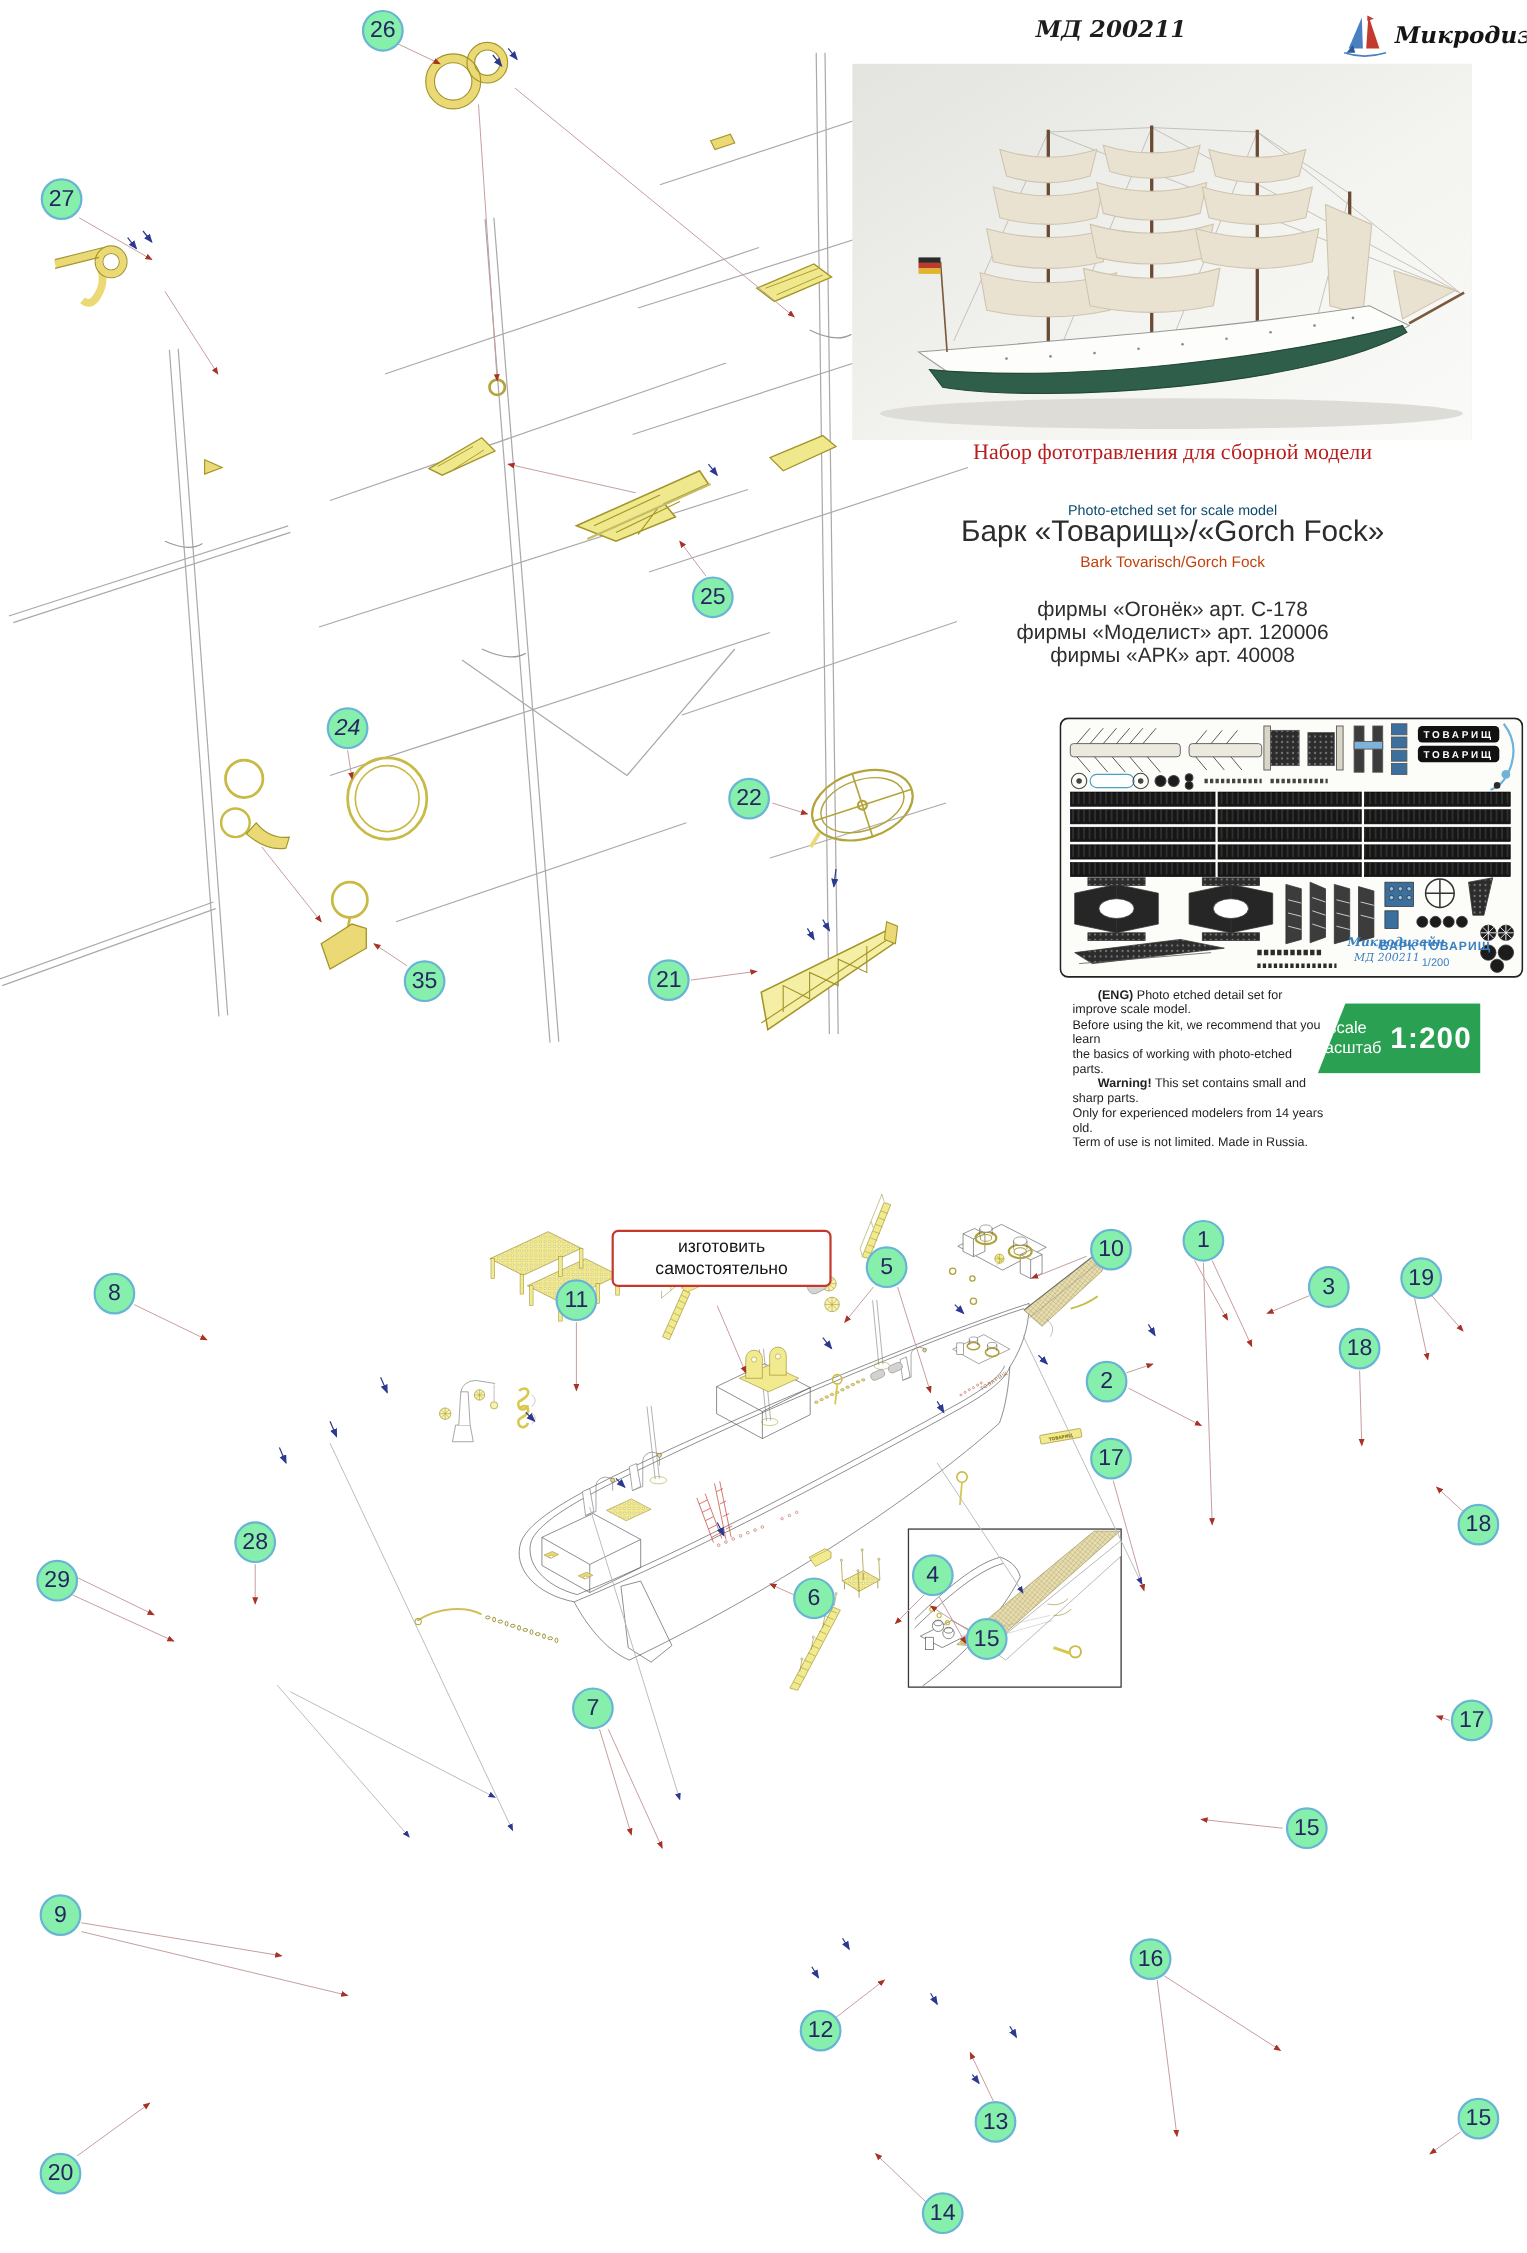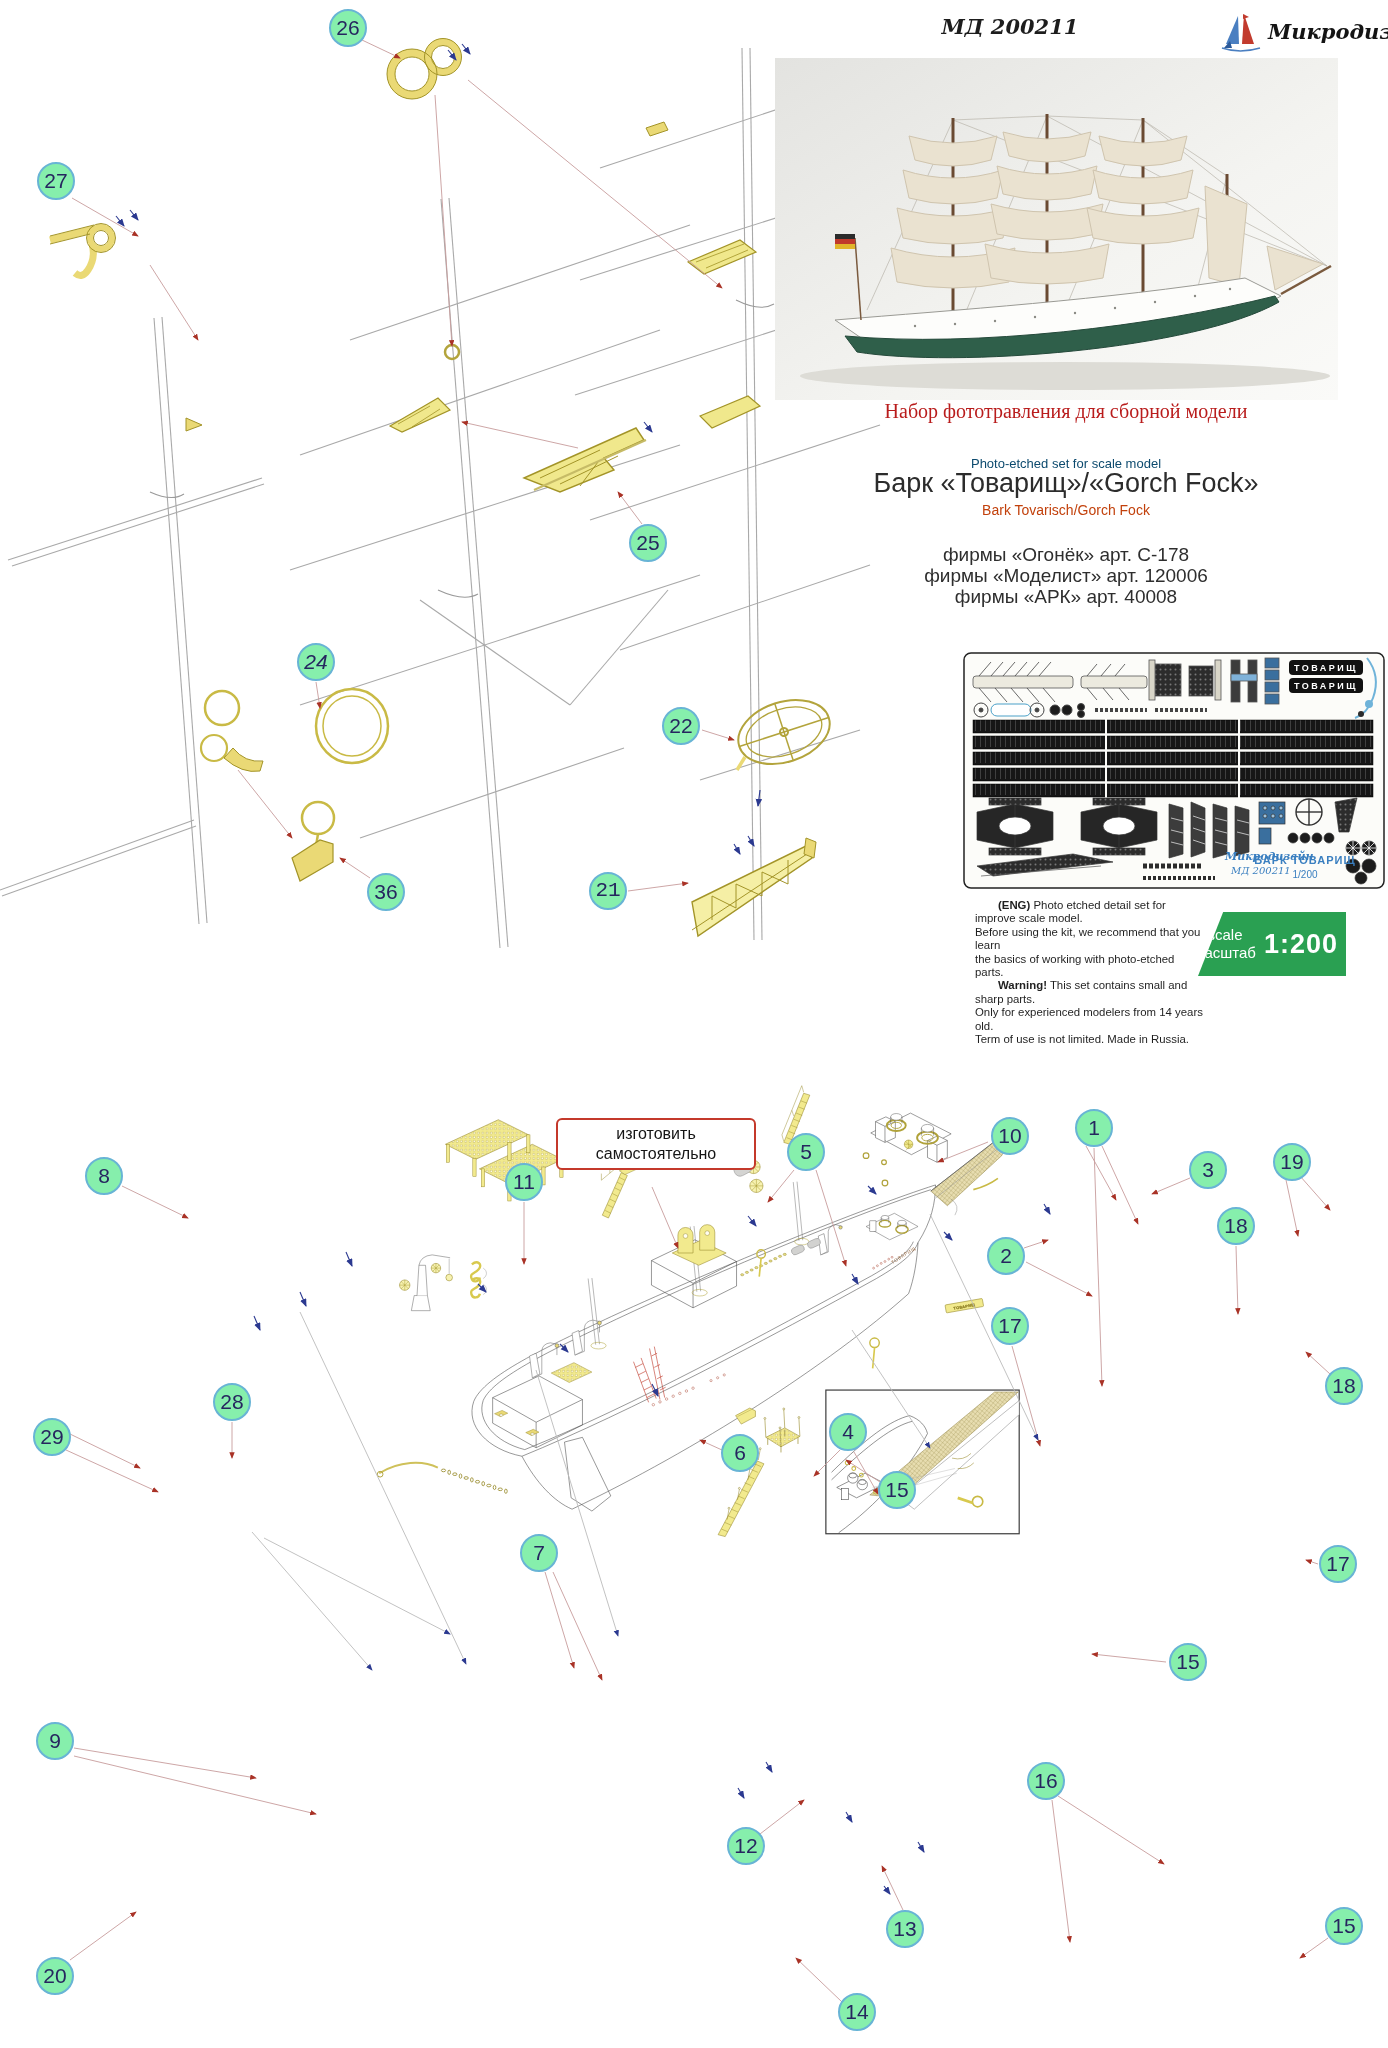--- a/index.html
+++ b/index.html
@@ -816,22 +816,22 @@
     <div>изготовить</div>
     <div>самостоятельно</div>
   </div>
 
   <div class="abs" id="callouts" style="left:0;top:0;width:100%;height:100%;z-index:5">
       <div class="co" style="left: 329px; top: 9px;">26</div>
       <div class="co" style="left: 37px; top: 162px;">27</div>
       <div class="co" style="left: 629px; top: 524px;">25</div>
       <div class="co" style="left: 297px; top: 643px; font-style: italic;">24</div>
       <div class="co" style="left: 662px; top: 707px;">22</div>
-      <div class="co" style="left: 367px; top: 873px;">36</div>
-      <div class="co" style="left: 589px; top: 872px; font-family: Liberation Mono, monospace;">21</div>
+      <div class="co" style="left: 367px; top: 873px;">35</div>
+      <div class="co" style="left: 589px; top: 872px;">21</div>
       <div class="co" style="left: 85px; top: 1157px;">8</div>
       <div class="co" style="left: 505px; top: 1163px;">11</div>
       <div class="co" style="left: 787px; top: 1133px;">5</div>
       <div class="co" style="left: 991px; top: 1117px;">10</div>
       <div class="co" style="left: 1075px; top: 1109px;">1</div>
       <div class="co" style="left: 1189px; top: 1151px;">3</div>
       <div class="co" style="left: 1273px; top: 1143px;">19</div>
       <div class="co" style="left: 987px; top: 1237px;">2</div>
       <div class="co" style="left: 1217px; top: 1207px;">18</div>
       <div class="co" style="left: 991px; top: 1307px;">17</div>

